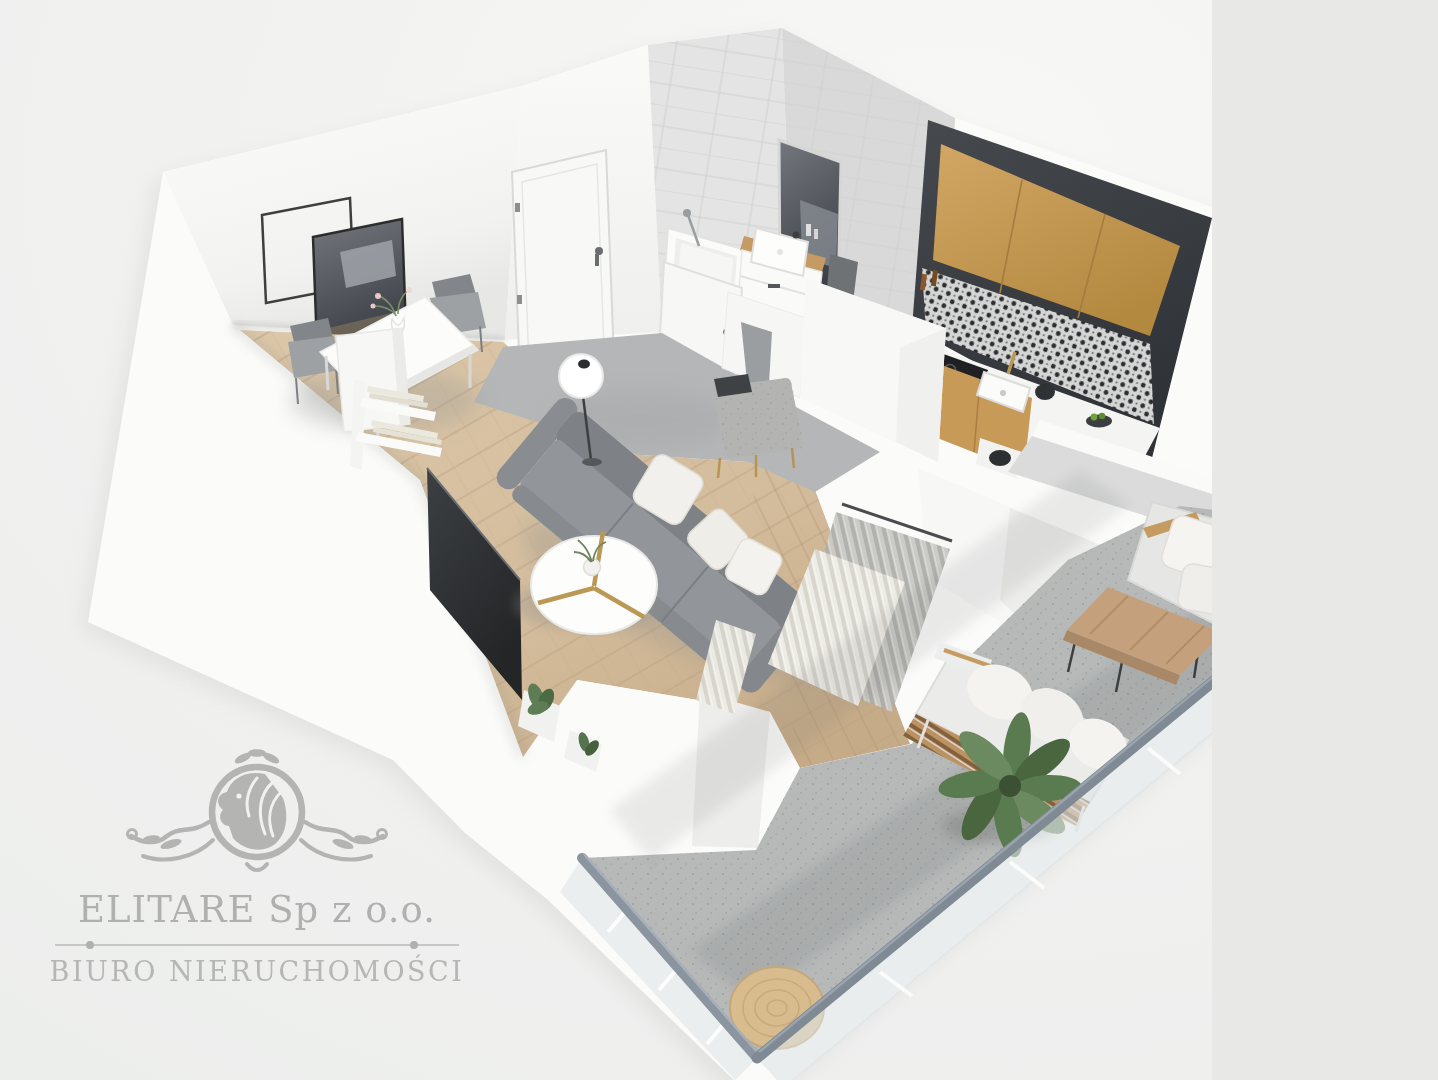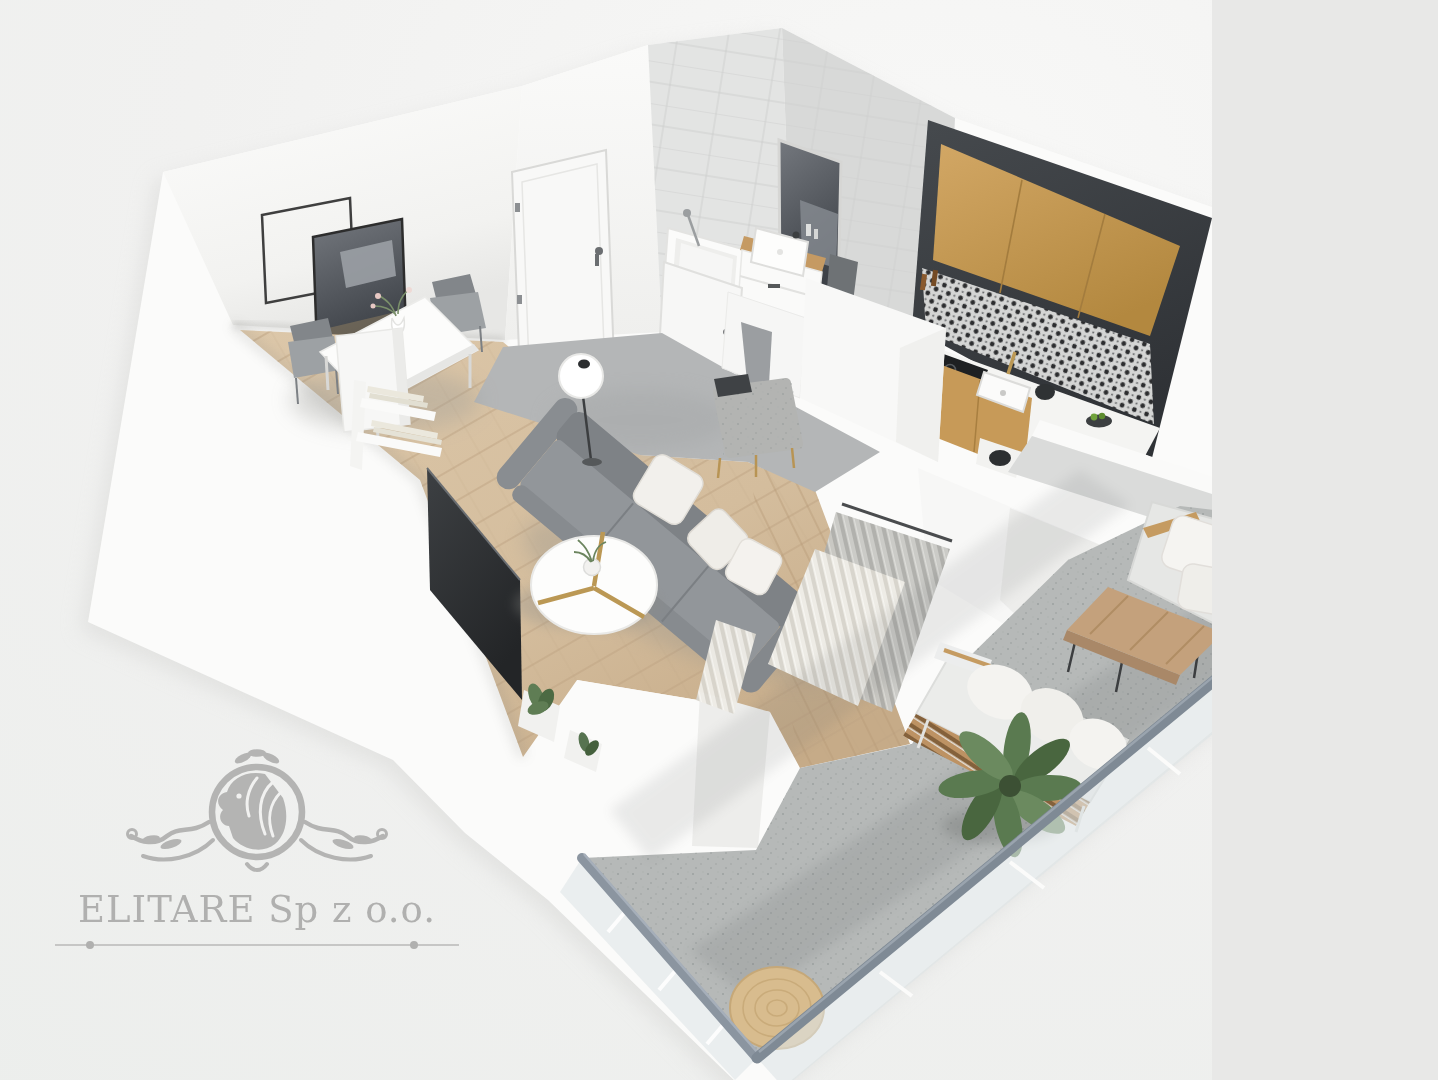--- a/index.html
+++ b/index.html
@@ -462,15 +462,16 @@
       <path d="M 0,-42 C -10,-30 -12,-16 -8,-4"></path>
     </g>
     <circle cx="-18" cy="-24" r="2.6" fill="#f1f1f0"></circle>
   </svg>
   <div class="logo-line1">ELITARE Sp z o.o.</div>
   <div class="logo-divider">
     <span class="rule"></span>
     <span class="dot d1"></span>
     <span class="dot d2"></span>
   </div>
+  <div class="logo-line2">BIURO NIERUCHOMOŚCI</div>
 </div>
 
 </div>
 
 </body></html>

